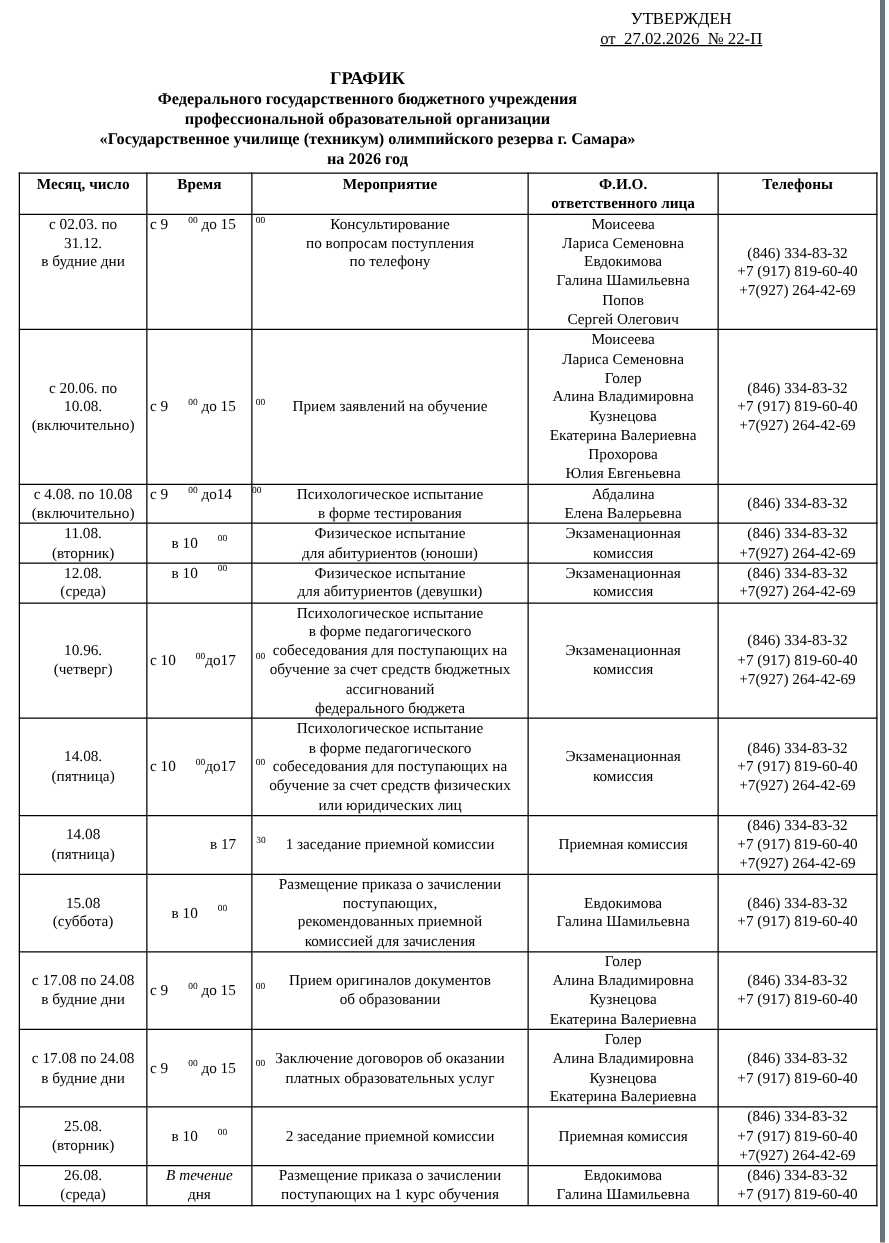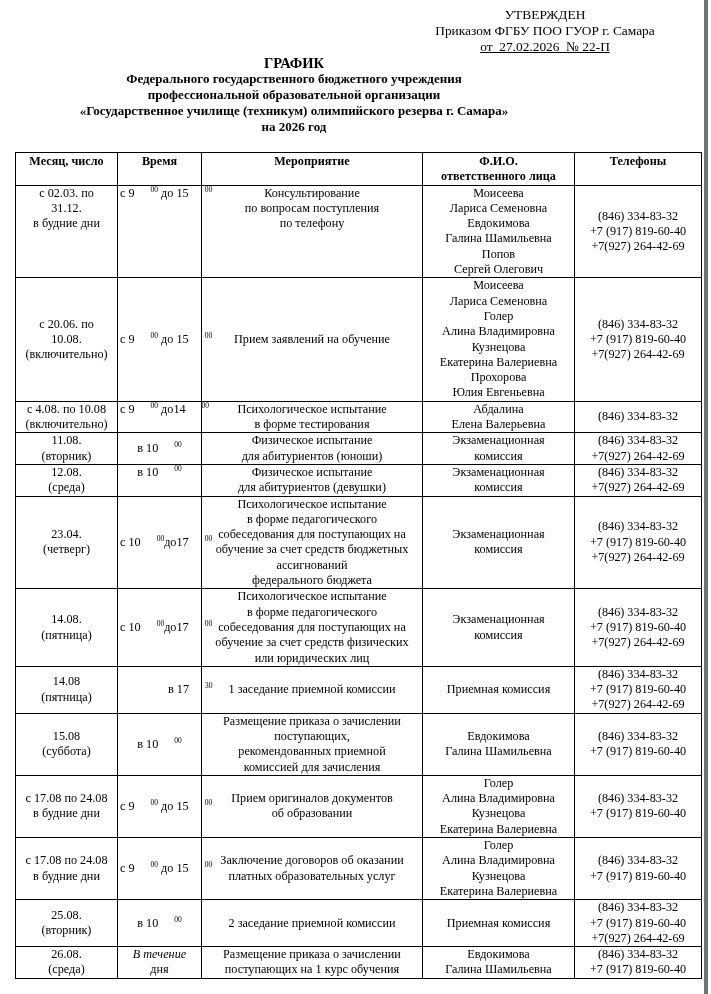--- a/index.html
+++ b/index.html
@@ -14,21 +14,21 @@
   .approval {
     position: absolute; top: 7px; left: 380px; width: 330px;
     text-align: center; font-size: 13.4px; line-height: 16px;
   }
   .title-block {
     position: absolute; top: 55px; left: 0; width: 588px;
     text-align: center; font-weight: bold; font-size: 13px; line-height: 16px;
   }
   .title-block .main-title { font-size: 14.5px; }
   table.sched {
-    position: absolute; top: 152px; left: 15px; width: 686px;
+    position: absolute; top: 138px; left: 15px; width: 686px;
     border-collapse: collapse; table-layout: fixed;
     font-size: 12.2px; line-height: 15.3px; padding-left: 19px;
   }
   table.sched th, table.sched td {
     border: 1px solid #000; padding: 0 2px; text-align: center;
   }
   table.sched th { font-weight: bold; vertical-align: top; height: 29px; padding-top: 1px; }
   table.sched td { vertical-align: middle; }
   td.top { vertical-align: top !important; }
   .line { display: block; white-space: nowrap; }
@@ -36,21 +36,20 @@
   col.c1 { width: 102px; } col.c2 { width: 84px; } col.c3 { width: 221px; }
   col.c4 { width: 152px; } col.c5 { width: 127px; }
 </style>
 </head>
 <body>
 
 <div class="edge-bar"></div>
 
 <div class="approval">
   <div>УТВЕРЖДЕН</div>
-  <div>Приказом ФГБУ ПОО ГУОР г. Самара</div>
   <div style="white-space:pre;text-decoration:underline;">от  27.02.2026  № 22-П</div>
 </div>
 
 <div class="title-block">
   <div class="main-title">ГРАФИК</div>
   <div>Федерального государственного бюджетного учреждения</div>
   <div>профессиональной образовательной организации</div>
   <div>«Государственное училище (техникум) олимпийского резерва г. Самара»</div>
   <div>на 2026 год</div>
 </div>
@@ -189,21 +188,21 @@
           <span class="line">Экзаменационная</span>
           <span class="line">комиссия</span>
         </td>
         <td>
           <span class="line">(846) 334-83-32</span>
           <span class="line">+7(927) 264-42-69</span>
         </td>
       </tr>
       <tr>
         <td>
-          <span class="line">23.04.</span>
+          <span class="line">10.96.</span>
           <span class="line">(четверг)</span>
         </td>
         <td>
           <span class="line"><span style="white-space: pre;">с 10</span><sup style="white-space: pre;">00</sup><span style="white-space: pre;">до17</span><sup style="white-space: pre;">00</sup></span>
         </td>
         <td>
           <span class="line">Психологическое испытание</span>
           <span class="line">в форме педагогического</span>
           <span class="line">собеседования для поступающих на</span>
           <span class="line">обучение за счет средств бюджетных</span>

